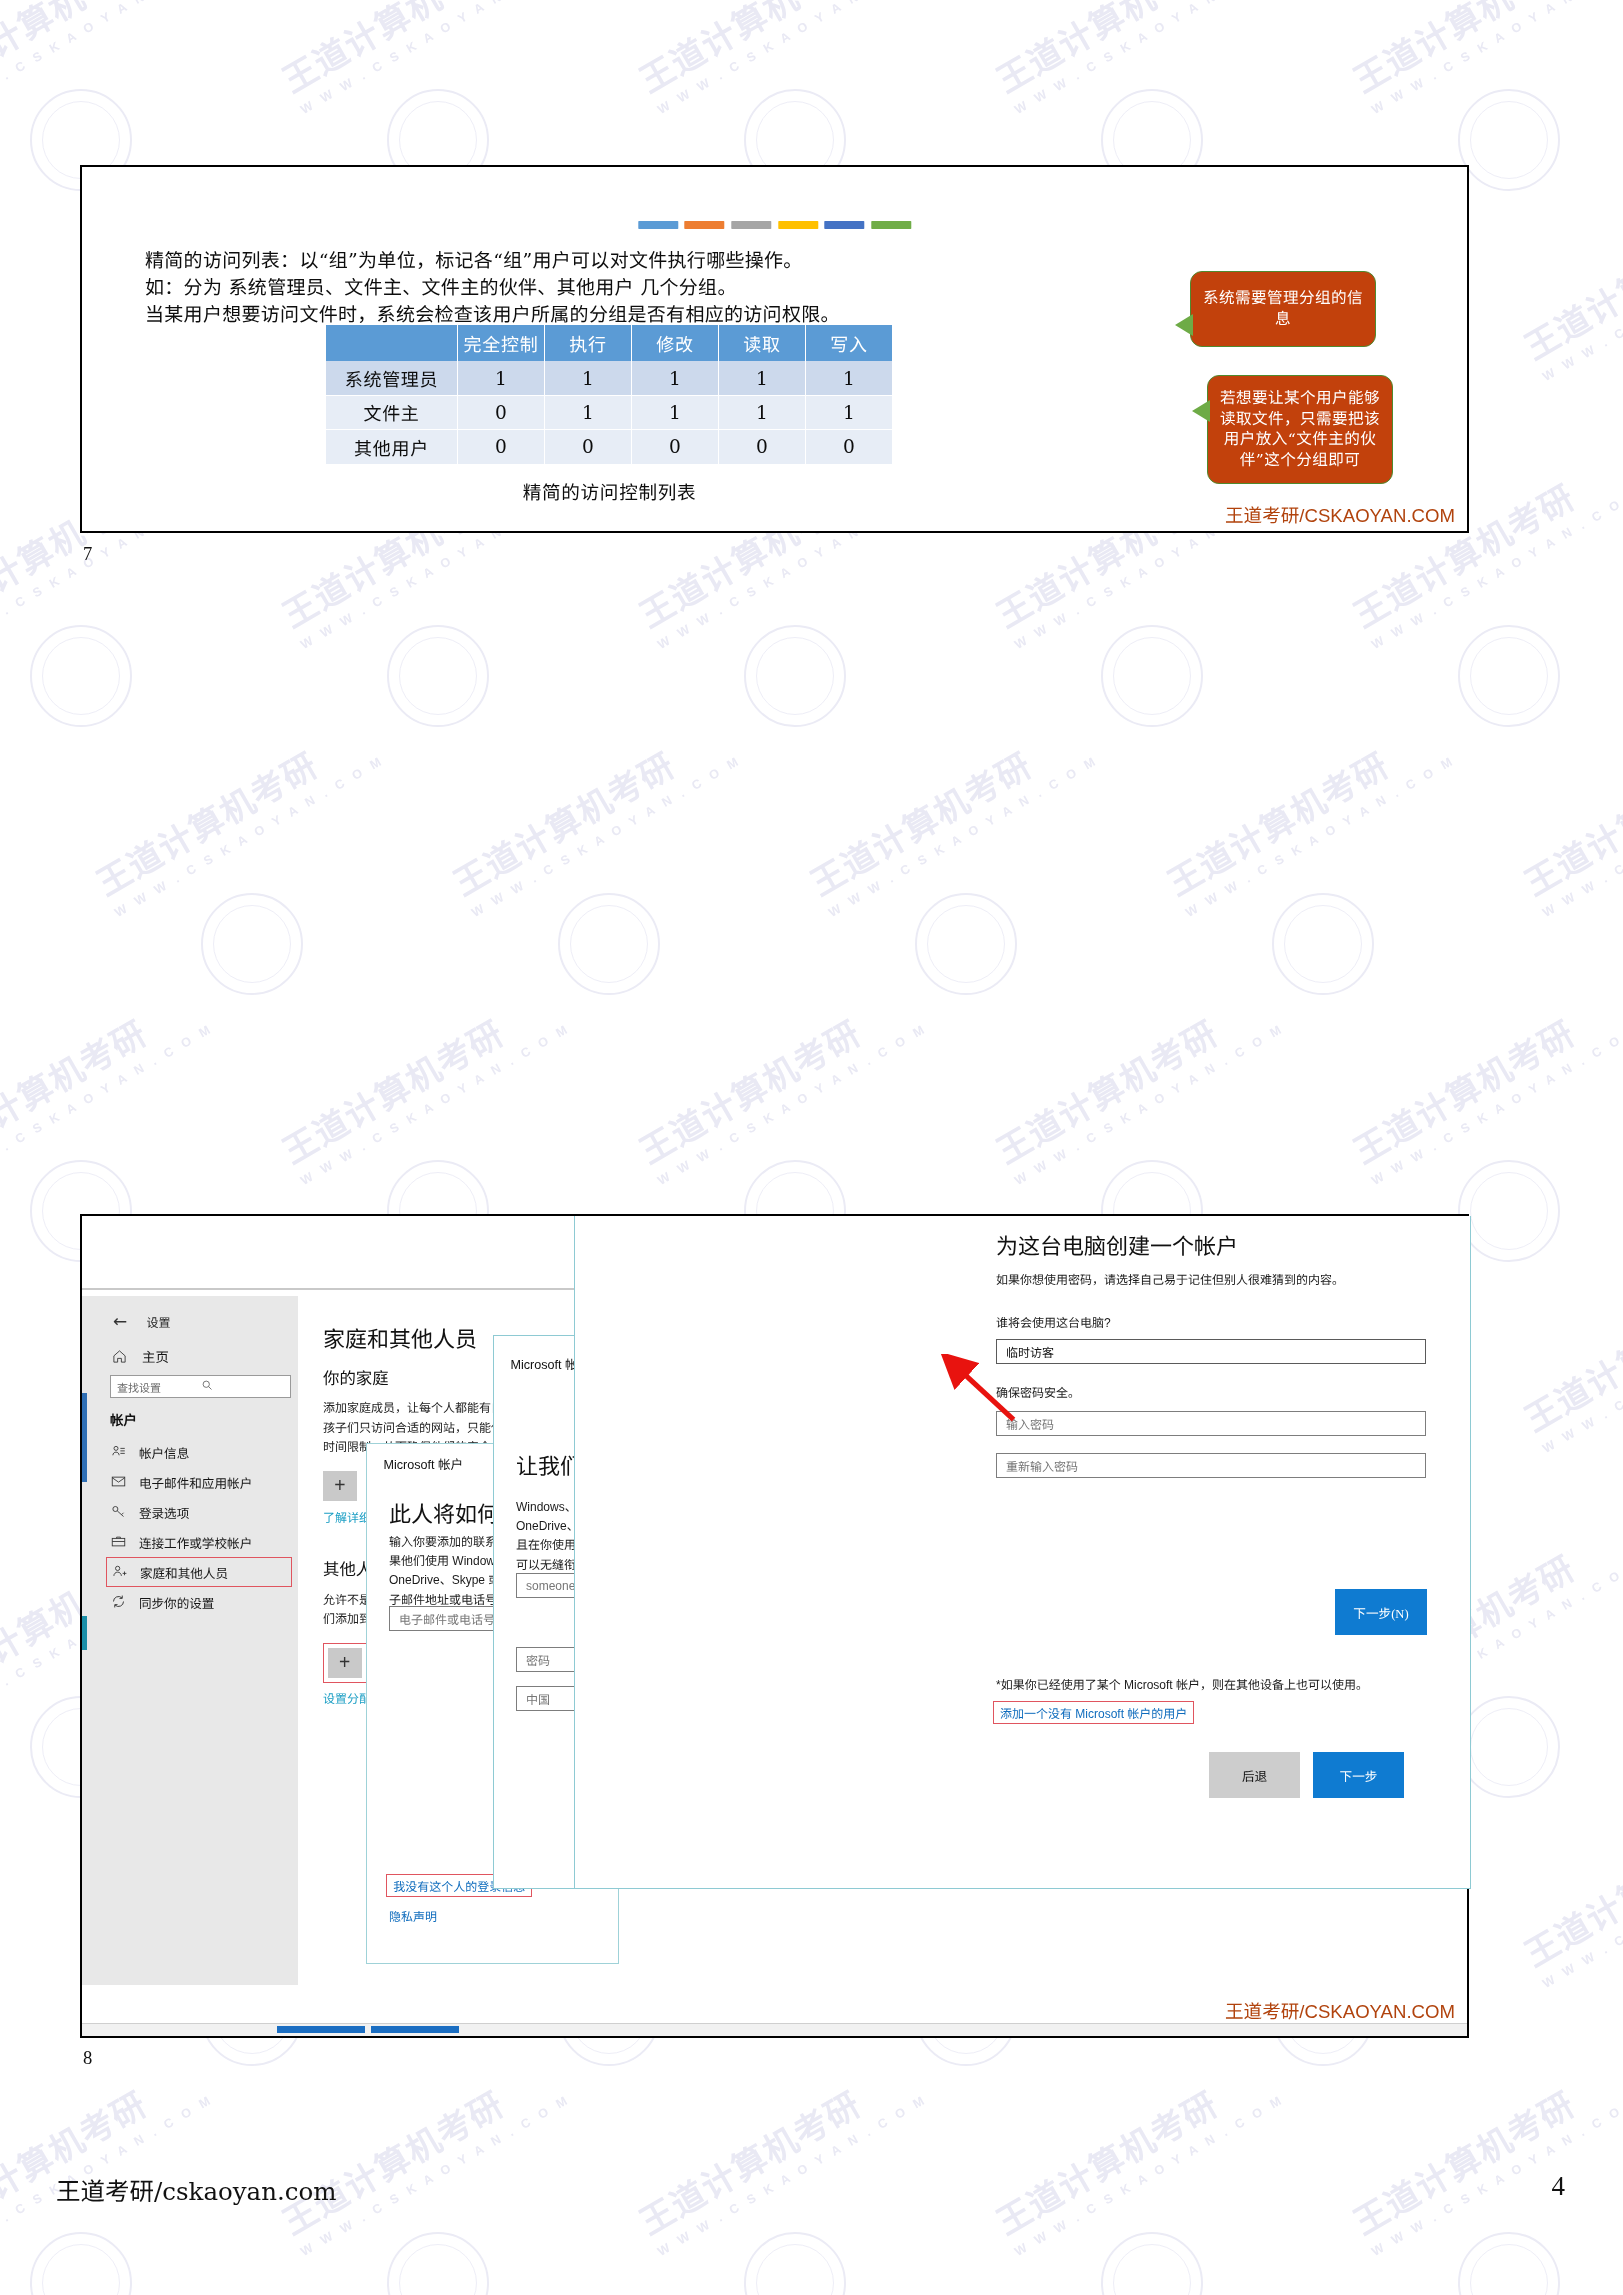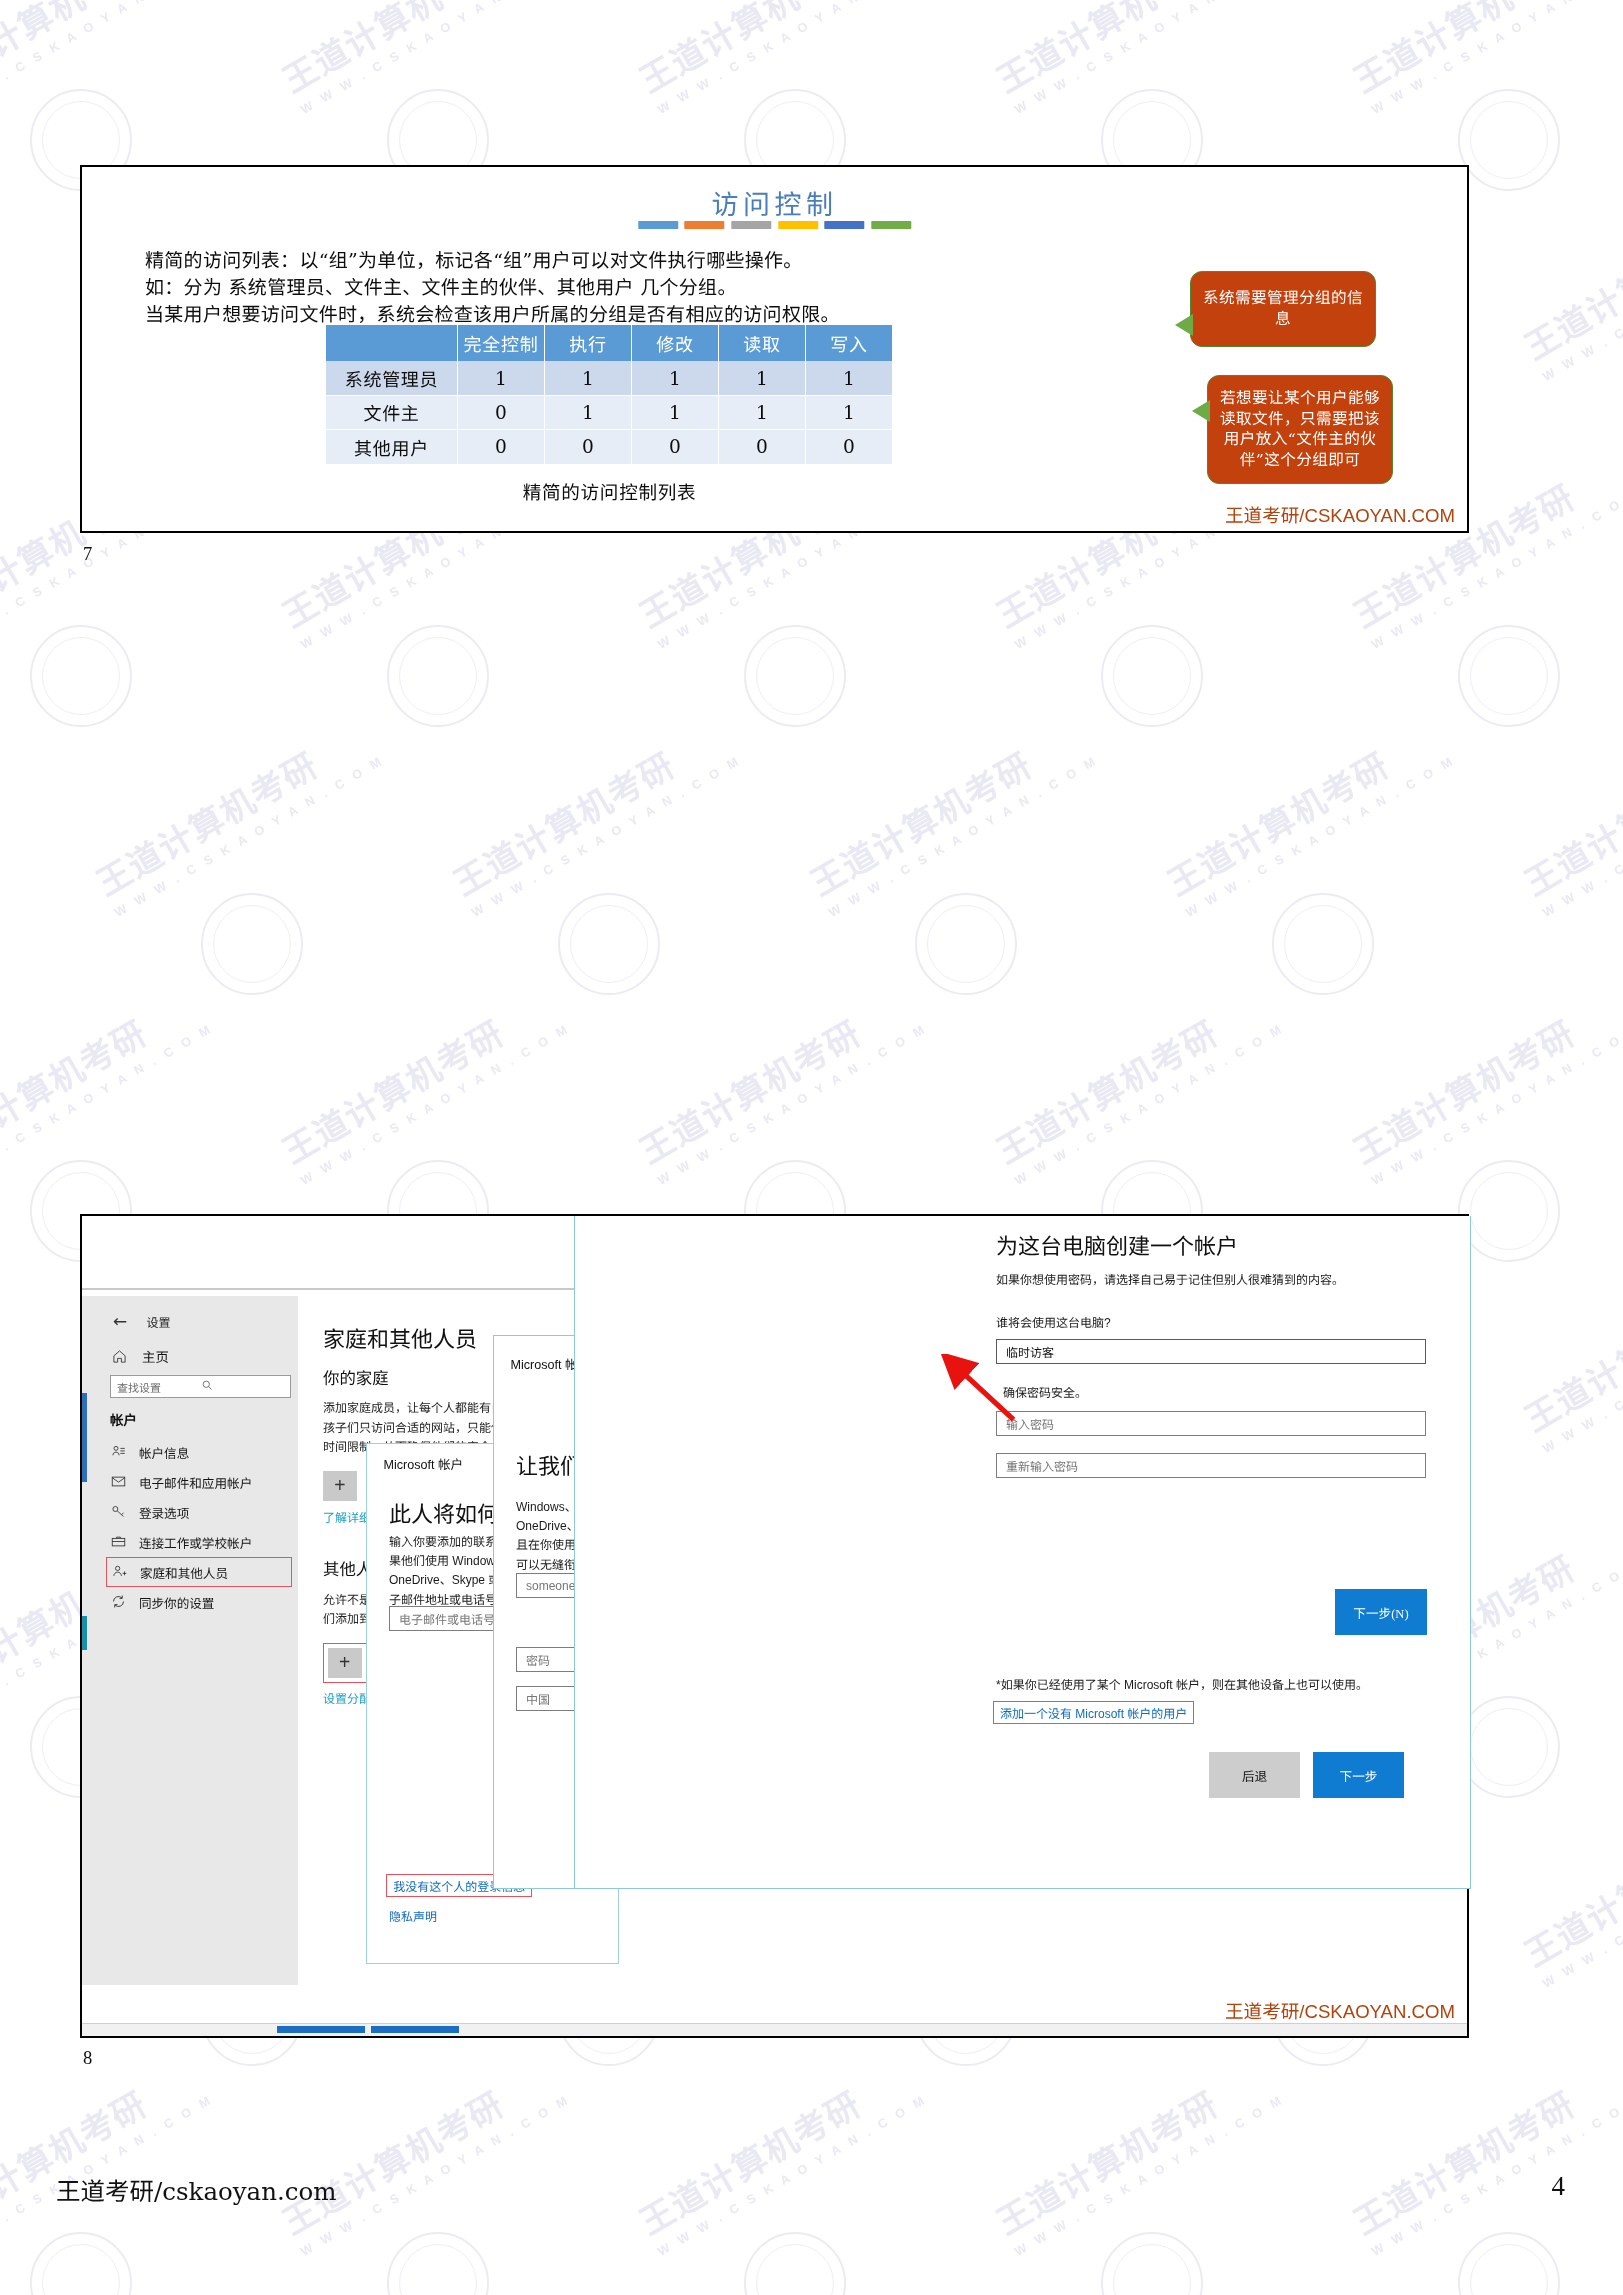--- a/index.html
+++ b/index.html
@@ -238,21 +238,20 @@
     <div class="wm" style="left: 625px; top: 2120px;"><span class="big">王道计算机考研</span><span class="small">W W W . C S K A O Y A N . C O M</span></div>
     <div class="wm-seal" style="left: 744px; top: 2232px;"></div>
     <div class="wm" style="left: 982px; top: 2120px;"><span class="big">王道计算机考研</span><span class="small">W W W . C S K A O Y A N . C O M</span></div>
     <div class="wm-seal" style="left: 1101px; top: 2232px;"></div>
     <div class="wm" style="left: 1339px; top: 2120px;"><span class="big">王道计算机考研</span><span class="small">W W W . C S K A O Y A N . C O M</span></div>
     <div class="wm-seal" style="left: 1458px; top: 2232px;"></div>
   </div>
 
 <div class="slide" id="slide7">
 
-  <div class="s7-title">访问控制</div>
 
   <div class="s7-bars" id="s7bars">
       <i style="background: rgb(91, 155, 213);"></i>
       <i style="background: rgb(237, 125, 49);"></i>
       <i style="background: rgb(165, 165, 165);"></i>
       <i style="background: rgb(255, 192, 0);"></i>
       <i style="background: rgb(68, 114, 196);"></i>
       <i style="background: rgb(112, 173, 71);"></i>
     </div>
 
@@ -460,21 +459,21 @@
     <div class="dlg-field" style="position:absolute;left:22px;top:237px;width:223px;">someone@example.com</div>
     <div class="dlg-field" style="position:absolute;left:22px;top:311px;width:223px;">密码</div>
     <div class="dlg-field" style="position:absolute;left:22px;top:350px;width:223px;">中国</div>
   </div>
 
   <div class="dlg" id="dlgC">
     <div class="dlg-h" style="position:absolute;left:421px;top:12px;">为这台电脑创建一个帐户</div>
     <div class="dlg-p" style="position:absolute;left:421px;top:55px;width:483px;">如果你想使用密码，请选择自己易于记住但别人很难猜到的内容。</div>
     <div class="dlg-p" style="position:absolute;left:421px;top:98px;">谁将会使用这台电脑?</div>
     <div class="dlg-field filled" style="position:absolute;left:421px;top:123px;width:430px;">临时访客</div>
-    <div class="dlg-p" style="position:absolute;left:421px;top:168px;margin-left:7px;">确保密码安全。</div>
+    <div class="dlg-p" style="position:absolute;left:421px;top:168px;">确保密码安全。</div>
     <div class="dlg-field" style="position:absolute;left:421px;top:195px;width:430px;">输入密码</div>
     <div class="dlg-field" style="position:absolute;left:421px;top:237px;width:430px;">重新输入密码</div>
 
     <div class="btn btn-primary" style="position:absolute;left:760px;top:373px;width:92px;">下一步(N)</div>
 
     <div class="dlg-p" style="position:absolute;left:421px;top:460px;width:483px;">*如果你已经使用了某个 Microsoft 帐户，则在其他设备上也可以使用。</div>
     <div style="position:absolute;left:418px;top:485px;">
       <span class="lnk lnk-marked">添加一个没有 Microsoft 帐户的用户</span>
     </div>
 

